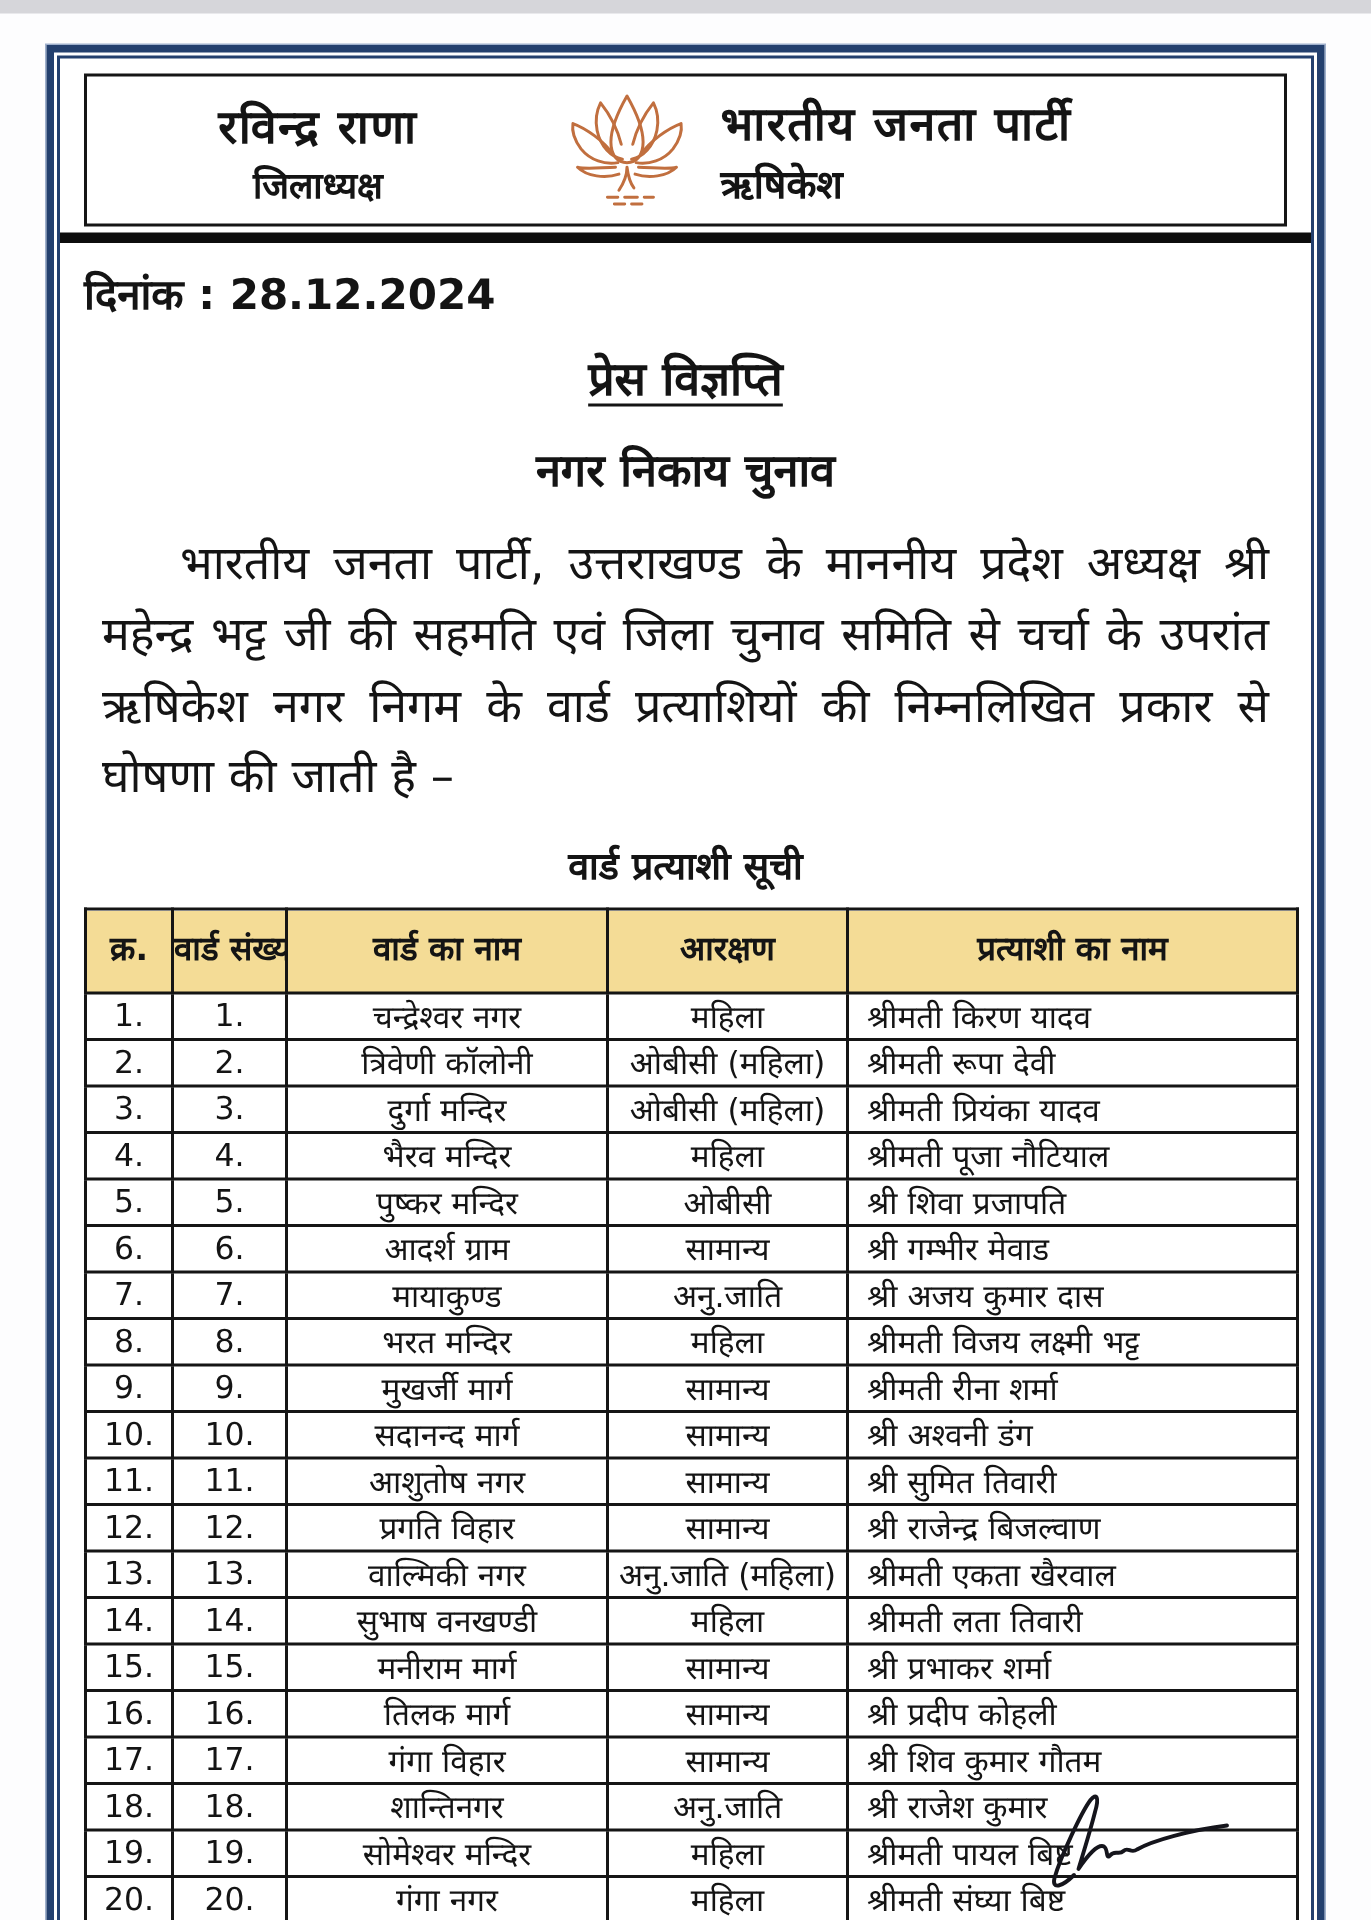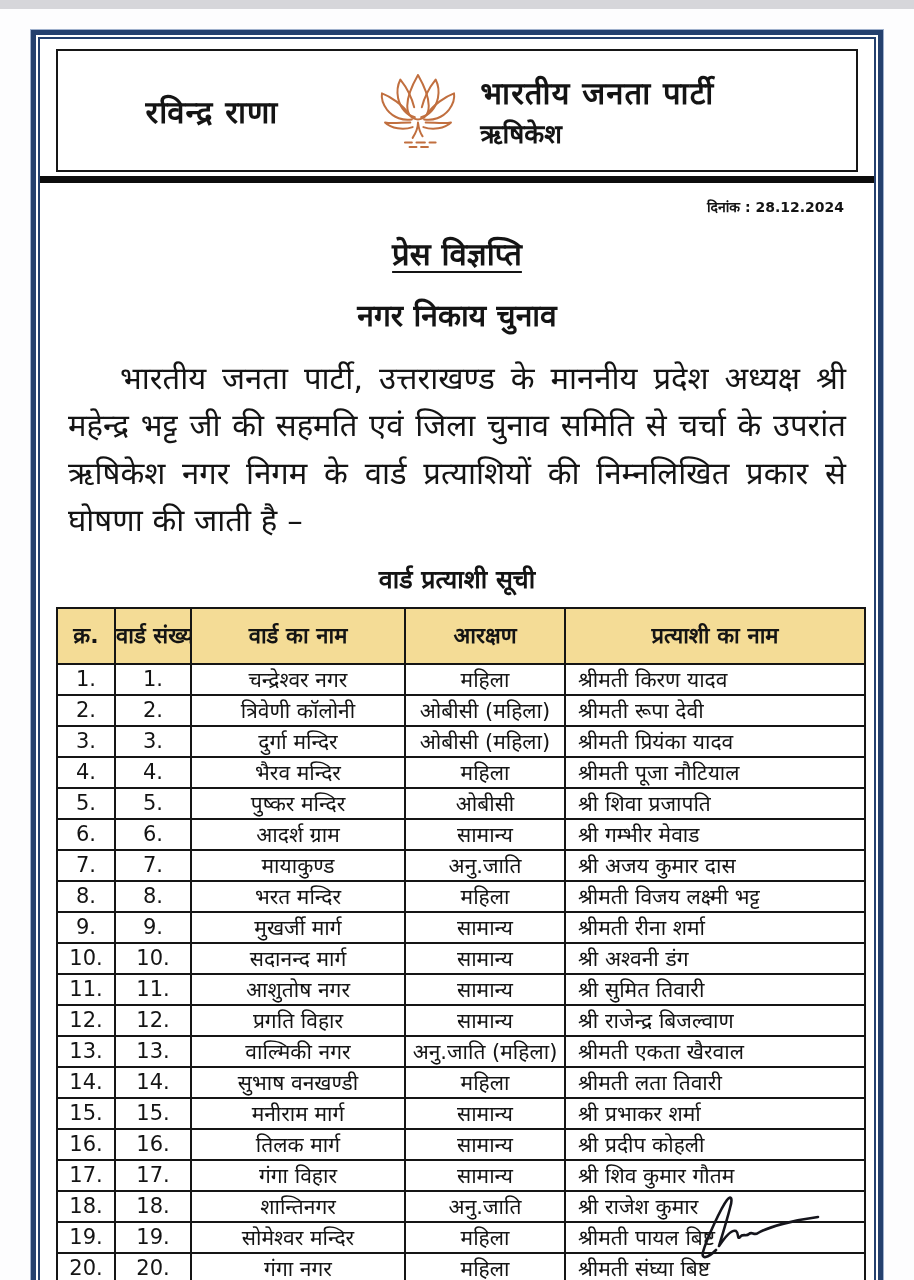--- a/index.html
+++ b/index.html
@@ -6,32 +6,32 @@
   html,body { width:914px; height:1280px; overflow:hidden; background:#f4f4f6;
     font-family:"DejaVu Sans","Liberation Sans",sans-serif; color:#141414; }
   .screen { position:relative; width:914px; height:1280px; background:#fdfdfe; }
   .top-strip { position:absolute; top:0; left:0; right:0; height:9px; background:#d6d6da; }
 
   .frame-outer { position:absolute; top:30px; left:31px; width:852px; height:1262px;
     border:5px solid #24406e; box-shadow:0 0 0 1px #9fb0cc; padding:2px; background:#fff; }
   .frame-inner { width:100%; height:100%; border:2px solid #24406e; padding:10px 16px 0 16px; background:#fff; }
 
   
-  .letterhead { border:2px solid #161616; display:flex; align-items:center; height:123px; padding:4px 10px; }
+  .letterhead { border:2px solid #161616; display:flex; align-items:center; height:102px; padding:4px 10px; }
   .lh-left { width:37%; text-align:center; }
   .lh-left .name { font-size:31px; font-weight:700; letter-spacing:1px; }
   .lh-left .title { font-size:24px; font-weight:700; margin-top:2px; }
   .lh-logo { width:16%; display:flex; justify-content:center; align-items:center; }
   .lh-right { width:47%; text-align:left; }
   .lh-right .party { font-size:31px; font-weight:700; letter-spacing:1px; }
   .lh-right .city { font-size:26px; font-weight:700; margin-top:2px; }
 
   .thick-rule { height:7px; background:#0d0d0d; margin:4px -16px 0 -16px; }
 
-  .date-line { text-align:right; font-size:14px; font-weight:700; padding:14px 14px 0 0; }
+  .date-line { text-align:left; font-size:28px; font-weight:700; padding:14px 14px 0 0; }
 
   .doc-title { text-align:center; font-size:31px; font-weight:700; margin-top:16px;
     text-decoration:underline; text-underline-offset:6px; text-decoration-thickness:2px; }
   .doc-subtitle { text-align:center; font-size:30px; font-weight:700; margin-top:20px; }
 
   .body-paragraph { margin:20px 12px 0 12px; font-size:31px; line-height:1.53;
     text-align:justify; text-indent:52px; font-weight:500; }
 
   .table-title { text-align:center; font-size:25px; font-weight:700; margin-top:16px; }
 
@@ -51,20 +51,21 @@
 
 <div class="screen">
   <div class="top-strip"></div>
 
   <div class="frame-outer">
     <div class="frame-inner">
 
       <div class="letterhead">
         <div class="lh-left">
           <div class="name">रविन्द्र राणा</div>
+          <div class="title">जिलाध्यक्ष</div>
         </div>
         <div class="lh-logo lotus">
           <svg width="92" height="94" viewBox="0 0 120 110" fill="none" stroke="#c16f3f" stroke-width="2.6" stroke-linecap="round" stroke-linejoin="round">
             <path d="M60,8 C52,22 46,36 46,48 C46,60 52,66 60,66 C68,66 74,60 74,48 C74,36 68,22 60,8 Z"></path>
             <path d="M56,63 C46,61 37,52 34,38 C32,28 34,20 37,14 C45,24 52,38 55,50"></path>
             <path d="M64,63 C74,61 83,52 86,38 C88,28 86,20 83,14 C75,24 68,38 65,50"></path>
             <path d="M52,66 C41,68 28,64 20,54 C14,46 12,38 13,32 C24,36 40,47 48,59"></path>
             <path d="M68,66 C79,68 92,64 100,54 C106,46 108,38 107,32 C96,36 80,47 72,59"></path>
             <path d="M50,70 C39,70 25,72 17,70 C25,78 41,80 53,76"></path>
             <path d="M70,70 C81,70 95,72 103,70 C95,78 79,80 67,76"></path>

